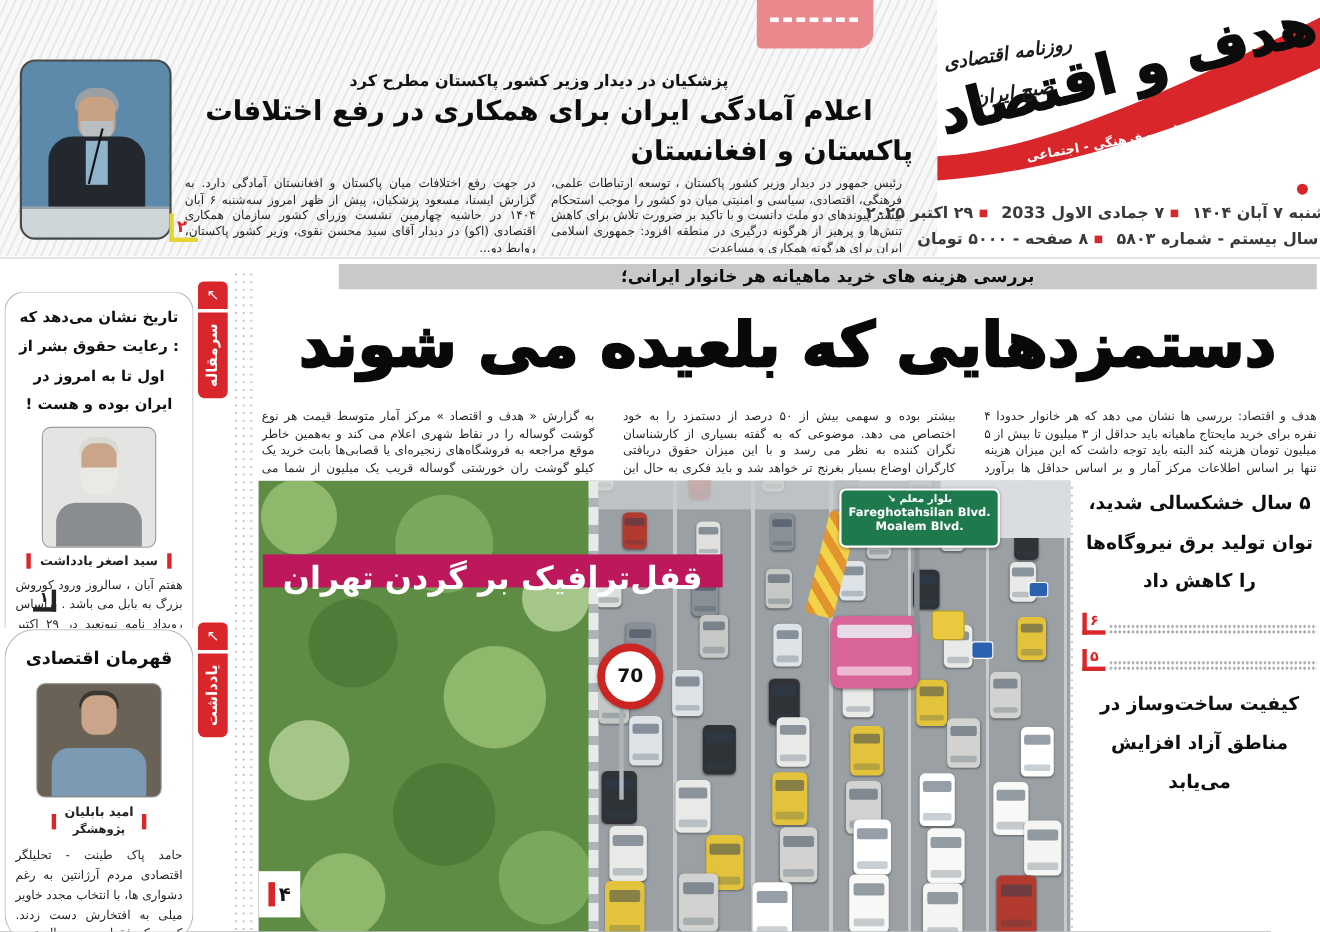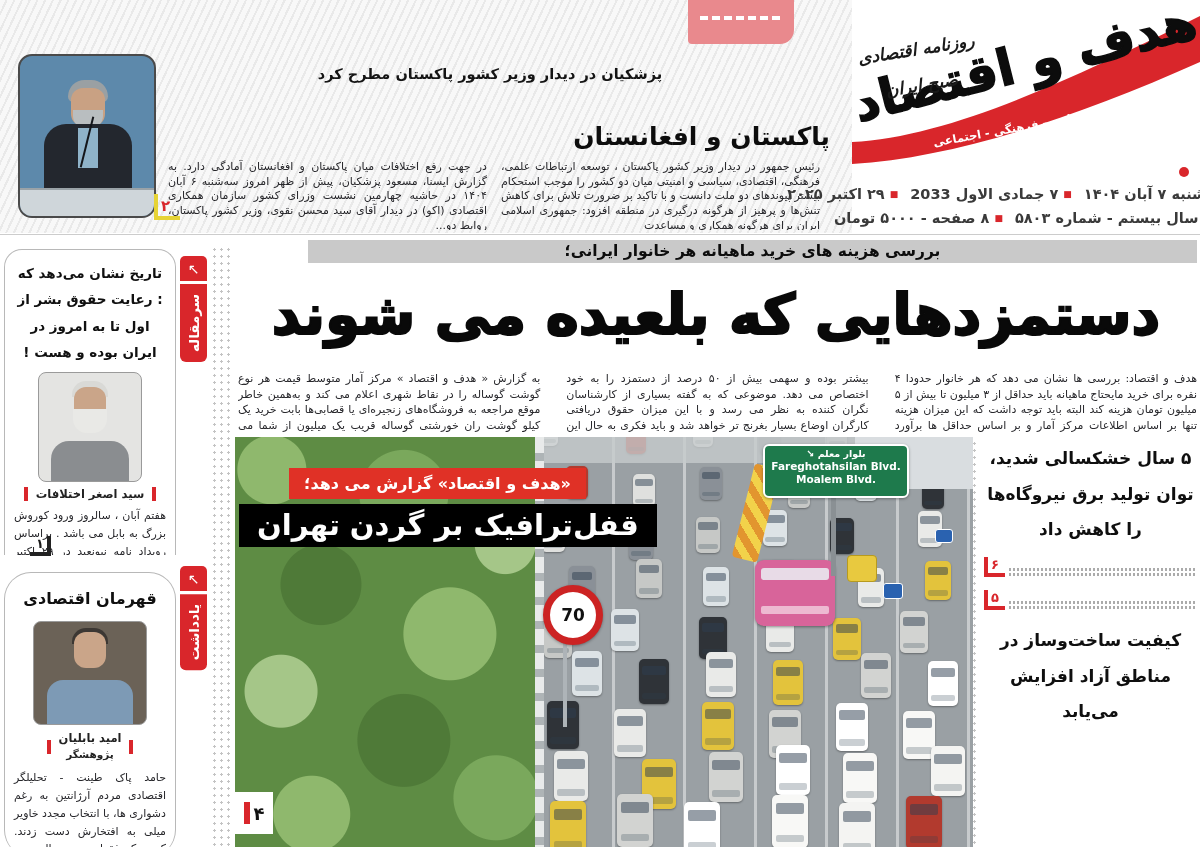--- a/index.html
+++ b/index.html
@@ -70,21 +70,21 @@
   .sep-top{position:absolute;top:234px;left:0;right:0;border-top:1px solid #cccccc;}
   
   .sidebar{position:absolute;top:244px;left:0;width:232px;height:603px;}
   .dotstrip{position:absolute;right:0;top:2px;width:21px;height:100%;
     background-image:radial-gradient(#c3c3c3 1.1px,transparent 1.3px);background-size:7px 7px;}
   .side-tab{position:absolute;right:25px;width:27px;display:flex;flex-direction:column;}
   .tab-arrow{height:25px;background:#d9262b;color:#fff;font-size:14px;display:flex;align-items:center;justify-content:center;border-radius:5px 5px 0 0;margin-bottom:3px;}
   .tab-label{background:#d9262b;color:#fff;writing-mode:vertical-rl;transform:rotate(180deg);
     font-size:13.5px;font-weight:bold;padding:10px 0;display:flex;align-items:center;justify-content:center;border-radius:6px 6px 0 0;}
   .side-box{position:absolute;left:4px;width:172px;background:#fff;border:1px solid #b8b8b8;border-bottom:none;border-radius:18px 18px 0 0;padding:10px 9px 0 9px;box-sizing:border-box;}
-  .box1{top:5px;height:306px;overflow:hidden;}
+  .box1{top:21px;height:306px;overflow:hidden;}
   .box2{top:328px;height:285px;overflow:hidden;border-radius:27px;}
   .ed-title{font-size:13.5px;font-weight:bold;text-align:center;line-height:1.95;color:#101010;}
   .side-photo{margin:7px auto 5px auto;border:1px solid #9a9a9a;border-radius:8px;position:relative;overflow:hidden;background:#e4e4e2;}
   .ed-photo{width:102px;height:108px;}
   .note-photo{width:112px;height:102px;background:#6b6257;}
   .p-head{position:absolute;top:14px;left:50%;transform:translateX(-50%);width:32px;height:36px;background:#caa589;border-radius:12px;}
   .p-hair-w{position:absolute;top:8px;left:50%;transform:translateX(-50%);width:36px;height:16px;background:#d9d9d6;border-radius:14px 14px 0 0;}
   .p-beard-w{position:absolute;top:36px;left:50%;transform:translateX(-50%);width:34px;height:24px;background:#e9e9e6;border-radius:0 0 14px 14px;}
   .p-body-g{position:absolute;bottom:0;left:50%;transform:translateX(-50%);width:78px;height:40px;background:#8a8d90;border-radius:18px 18px 0 0;}
   .p-hair-d{position:absolute;top:6px;left:50%;transform:translateX(-50%);width:36px;height:16px;background:#3c3733;border-radius:14px 14px 0 0;}
@@ -135,21 +135,21 @@
     border-radius:6px;color:#fff;text-align:center;font-size:10.5px;font-weight:bold;line-height:1.25;z-index:6;box-shadow:0 1px 3px rgba(0,0,0,.35);}
   .sign-green .fa-line{font-size:9.5px;display:block;margin-top:2px;}
   .sign-pole{position:absolute;left:596px;top:57px;width:5px;height:82px;background:#8a9094;z-index:5;}
   .speed-sign{position:absolute;left:308px;top:148px;width:46px;height:46px;background:#fff;border:7px solid #cc2323;border-radius:50%;
     display:flex;align-items:center;justify-content:center;font-size:17px;font-weight:bold;color:#111;z-index:6;box-shadow:0 1px 3px rgba(0,0,0,.35);}
   .speed-pole{position:absolute;left:328px;top:198px;width:4px;height:92px;background:#aeb4b8;z-index:5;}
   .sign-yellow{position:absolute;left:612px;top:118px;width:28px;height:25px;background:#e8c93f;border:1px solid #b79a1e;border-radius:4px;z-index:4;}
   .sign-blue{position:absolute;background:#2a62b0;border:1px solid #fff;border-radius:3px;z-index:4;}
   .kicker-red{position:absolute;left:54px;top:31px;height:31px;padding:0 15px;background:#e03126;color:#fff;
     font-size:16px;font-weight:bold;line-height:31px;z-index:8;white-space:nowrap;}
-  .headline-red{position:absolute;left:4px;top:67px;height:43px;padding:0 18px;background:#000000;color:#fff;
+  .headline-red{position:absolute;left:4px;top:67px;height:30px;padding:0 18px;background:#be185d;color:#fff;
     font-size:29px;font-weight:bold;line-height:43px;z-index:8;white-space:nowrap;letter-spacing:-0.5px;}
   .photo-pmark{position:absolute;left:0;bottom:13px;width:38px;height:42px;background:#fff;z-index:8;
     display:flex;align-items:center;justify-content:center;gap:4px;font-size:18px;font-weight:bold;color:#111;}
   .photo-pmark .bar{width:6px;height:22px;background:#d9262b;}
   
   .right-col{position:absolute;left:984px;top:441px;width:213px;}
   .vdots{position:absolute;left:971px;top:440px;width:9px;height:407px;
     background-image:radial-gradient(#c3c3c3 1.1px,transparent 1.3px);background-size:7px 7px;}
   .rh-item{margin-bottom:13px;}
   .rh-text{font-size:17px;font-weight:bold;text-align:center;line-height:2.1;color:#0f0f0f;}
@@ -167,20 +167,21 @@
     <div class="pez-photo">
       <div class="pez-hair"></div>
       <div class="pez-face"></div>
       <div class="pez-beard"></div>
       <div class="pez-body"></div>
       <div class="pez-shirt"></div>
       <div class="pez-mic"></div>
       <div class="pez-desk"></div>
     </div>
     <div class="ts-kicker">پزشکیان در دیدار وزیر کشور پاکستان مطرح کرد</div>
+    <div class="ts-h1">اعلام آمادگی ایران برای همکاری در رفع اختلافات</div>
     <div class="ts-h2">پاکستان و افغانستان</div>
     <div class="ts-body">
       <div>رئیس جمهور در دیدار وزیر کشور پاکستان ، توسعه ارتباطات علمی، فرهنگی، اقتصادی، سیاسی و امنیتی میان دو کشور را موجب استحکام بیشتر پیوندهای دو ملت دانست و با تاکید بر ضرورت تلاش برای کاهش تنش‌ها و پرهیز از هرگونه درگیری در منطقه افزود: جمهوری اسلامی ایران برای هرگونه همکاری و مساعدت</div>
       <div>در جهت رفع اختلافات میان پاکستان و افغانستان آمادگی دارد. به گزارش ایسنا، مسعود پزشکیان، پیش از ظهر امروز سه‌شنبه ۶ آبان ۱۴۰۴ در حاشیه چهارمین نشست وزرای کشور سازمان همکاری اقتصادی (اکو) در دیدار آقای سید محسن نقوی، وزیر کشور پاکستان، روابط دو...</div>
     </div>
     <div class="pmark ymark" style="position:absolute;left:154px;top:194px;">
       <span class="pnum">۲</span>
     </div>
   </div>
 
@@ -218,21 +219,21 @@
     <div class="side-box box1">
       <div class="ed-title">تاریخ نشان می‌دهد که : رعایت حقوق بشر از اول تا به امروز در ایران بوده و هست !</div>
       <div class="side-photo ed-photo">
         <div class="p-hair-w"></div>
         <div class="p-head"></div>
         <div class="p-beard-w"></div>
         <div class="p-body-g"></div>
       </div>
       <div class="byline">
         <span class="rbar"></span>
-        <span>سید اصغر اختلافات</span>
+        <span>سید اصغر یادداشت</span>
         <span class="rbar"></span>
       </div>
       <div class="side-body">هفتم آبان ، سالروز ورود کوروش بزرگ به بابل می باشد . براساس رویداد نامه نبونعید در ۲۹ اکتبر مصادف با ۷ مهر سال ۵۳۹ پیش از میلاد کوروش وارد بابل شد . در رویداد نامه نبونعید این چنین ...</div>
     </div>
     <div class="pmark kmark ed-marker">
       <span class="pnum">۱</span>
     </div>
 
     <div class="side-tab" style="top:322px;">
       <div class="tab-arrow">↖</div>
@@ -338,21 +339,20 @@
       </span>
       <span style="display:block;direction:ltr;">Fareghotahsilan Blvd.</span>
       <span style="display:block;direction:ltr;">Moalem Blvd.</span>
     </div>
     <div class="sign-pole"></div>
     <div class="speed-sign" style="direction:ltr;">70</div>
     <div class="speed-pole"></div>
     <div class="sign-yellow"></div>
     <div class="sign-blue" style="left:648px;top:146px;width:18px;height:14px;"></div>
     <div class="sign-blue" style="left:700px;top:92px;width:16px;height:12px;"></div>
-    <div class="kicker-red">«هدف و اقتصاد» گزارش می دهد؛</div>
     <div class="headline-red">قفل‌ترافیک بر گردن تهران</div>
     <div class="photo-pmark">
       <span>۴</span>
       <span class="bar"></span>
     </div>
   </div>
 
   <div class="vdots"></div>
   <div class="right-col">
     <div class="rh-item">

